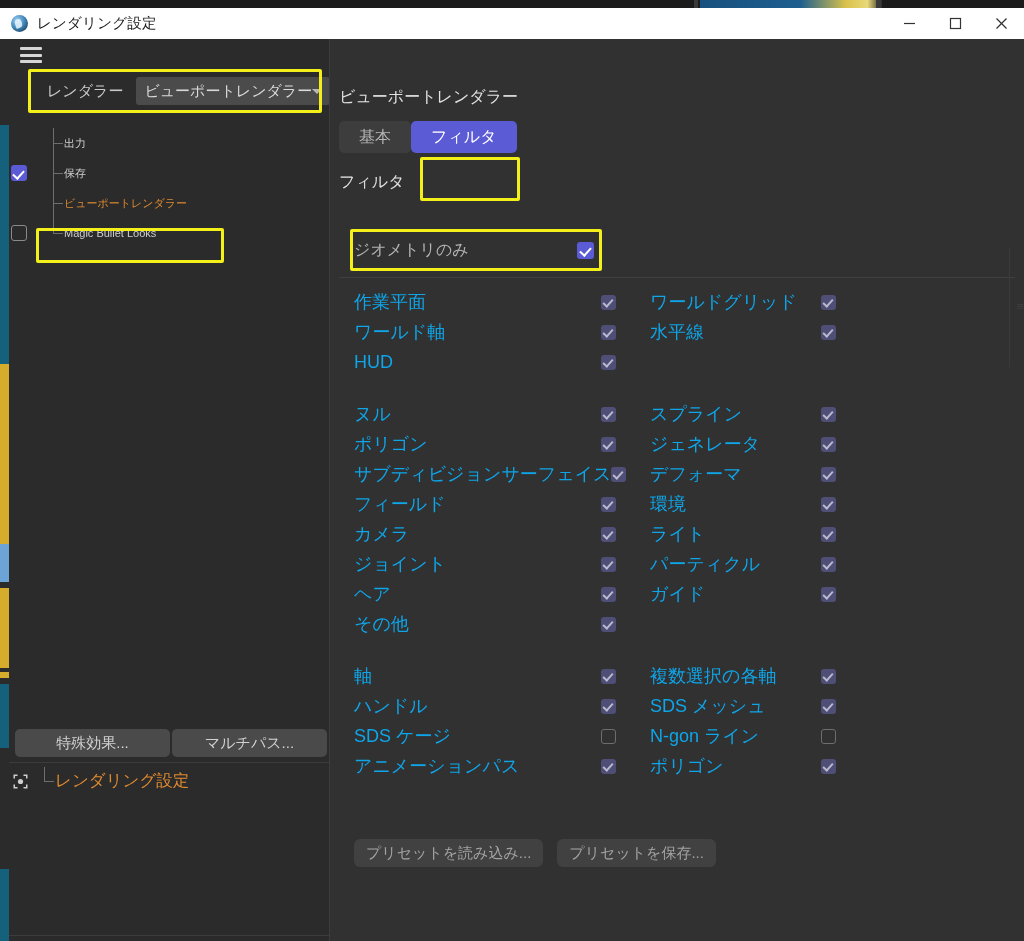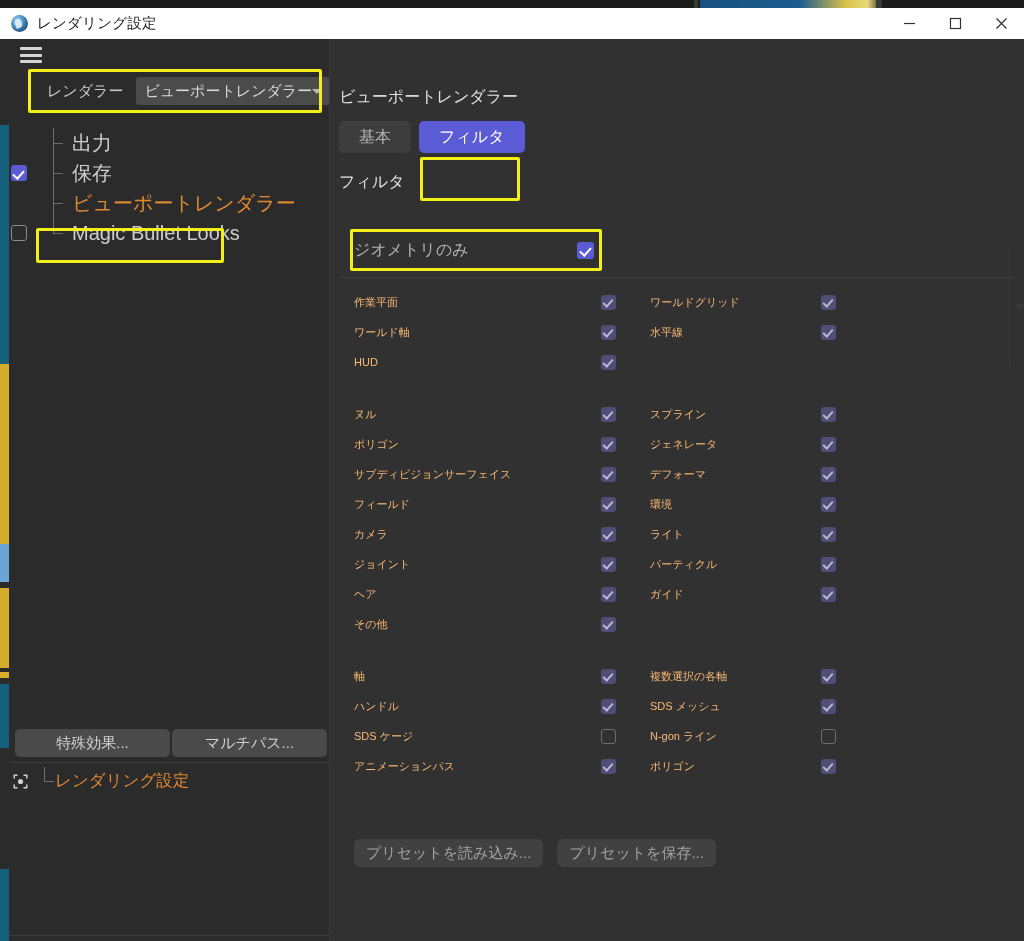--- a/index.html
+++ b/index.html
@@ -75,21 +75,21 @@
   .tree-row { position:relative; height:30px; display:flex; align-items:center; }
   .tree-check { position:absolute; left:2px; top:7px; width:16px; height:16px; border-radius:3px; }
   .tree-check.on { background:#5b5bd6; }
   .tree-check.on::after { content:""; position:absolute; left:4px; top:3px; width:5px; height:9px;
     border:solid #fff; border-width:0 2px 2px 0; transform:rotate(42deg); }
   .tree-check.off { border:1px solid #8a8a8a; background:transparent; }
   .tree-branch { position:absolute; left:44px; top:0; width:10px; height:30px; }
   .tree-branch::before { content:""; position:absolute; left:0; top:0; width:1px; height:30px; background:#6e6e6e; }
   .tree-branch::after  { content:""; position:absolute; left:0; top:15px; width:10px; height:1px; background:#6e6e6e; }
   .tree-branch.last::before { height:15px; }
-  .tree-label { position:absolute; left:63px; font-size:20px; color:#cfcfcf; white-space:nowrap; }
+  .tree-label { position:absolute; left:55px; font-size:11px; color:#cfcfcf; white-space:nowrap; }
   .tree-label.sel { color:#e08a30; }
 
   .left-btns { position:absolute; left:6px; top:690px; width:312px; display:flex; gap:2px; }
   .panel-btn { flex:1; height:28px; background:#4a4a4a; border-radius:5px;
     display:flex; align-items:center; justify-content:center;
     font-size:15px; color:#d2d2d2; white-space:nowrap; }
   .left-divider { position:absolute; left:0; top:723px; width:320px; height:1px; background:#3c3c3c; }
 
   .obj-row { position:absolute; left:0; top:728px; width:320px; height:28px; display:flex; align-items:center; }
   .obj-icon { position:absolute; left:4px; width:15px; height:15px; }
@@ -101,21 +101,21 @@
   .bottom-sep { position:absolute; left:0; top:896px; width:320px; height:1px; background:#3c3c3c; }
 
   .v-divider { position:absolute; left:329px; top:0; width:1px; height:902px; background:#3c3c3c; }
 
   
   .right-panel { position:absolute; left:330px; top:0; width:694px; height:902px; background:#313131; }
   .section-title { position:absolute; font-size:16px; color:#e2e2e2; white-space:nowrap; }
   .st-renderer { left:9px; top:48px; }
   .st-filter   { left:9px; top:133px; }
 
-  .tabs { position:absolute; left:9px; top:82px; display:flex; gap:8px; }
+  .tabs { position:absolute; left:9px; top:82px; display:flex; gap:0; }
   .tab { height:32px; padding:0 20px; border-radius:5px; display:flex; align-items:center;
     font-size:16px; color:#b6b6b6; background:#3d3d3d; }
   .tab.active { background:#5b5bd6; color:#ffffff; }
 
   .geo-row { position:absolute; left:24px; top:196px; width:244px; height:30px;
     display:flex; align-items:center; }
   .geo-label { font-size:16px; color:#b4b4b4; }
   .geo-check { margin-left:auto; margin-right:4px; position:relative;
     width:17px; height:17px; border-radius:3px; background:#5b5bd6; }
   .geo-check::after { content:""; position:absolute; left:4.5px; top:3px; width:5px; height:9px;
@@ -123,21 +123,21 @@
 
   .hsep { position:absolute; left:9px; top:238px; width:676px; height:1px; background:#3f3f3f; }
 
   
   .fgrid { position:absolute; left:24px; top:248px; width:650px; }
   .frow { position:relative; height:30px; }
   .frow.gap { height:22px; }
   .fcell { position:absolute; display:flex; align-items:center; height:30px; }
   .fcell.col1 { left:0px;   width:262px; }
   .fcell.col2 { left:296px; width:186px; }
-  .fcell .lbl { font-size:11px; color:#fdba74; white-space:nowrap; }
+  .fcell .lbl { font-size:18px; color:#0ea5e9; white-space:nowrap; }
   .fcell .cb { margin-left:auto; position:relative; width:15px; height:15px; border-radius:3px; flex:none; }
   .fcell .cb.on  { background:#4e4e76; }
   .fcell .cb.on::after { content:""; position:absolute; left:4px; top:2.5px; width:4px; height:8px;
     border:solid #b9b9cf; border-width:0 2px 2px 0; transform:rotate(42deg); }
   .fcell .cb.off { border:1px solid #6d6d6d; background:transparent; }
 
   .preset-btns { position:absolute; left:24px; top:800px; display:flex; gap:14px; }
   .preset-btn { height:28px; padding:0 12px; background:#414141; border-radius:6px;
     display:flex; align-items:center; font-size:15px; color:#a3a3a3; white-space:nowrap; }
 

